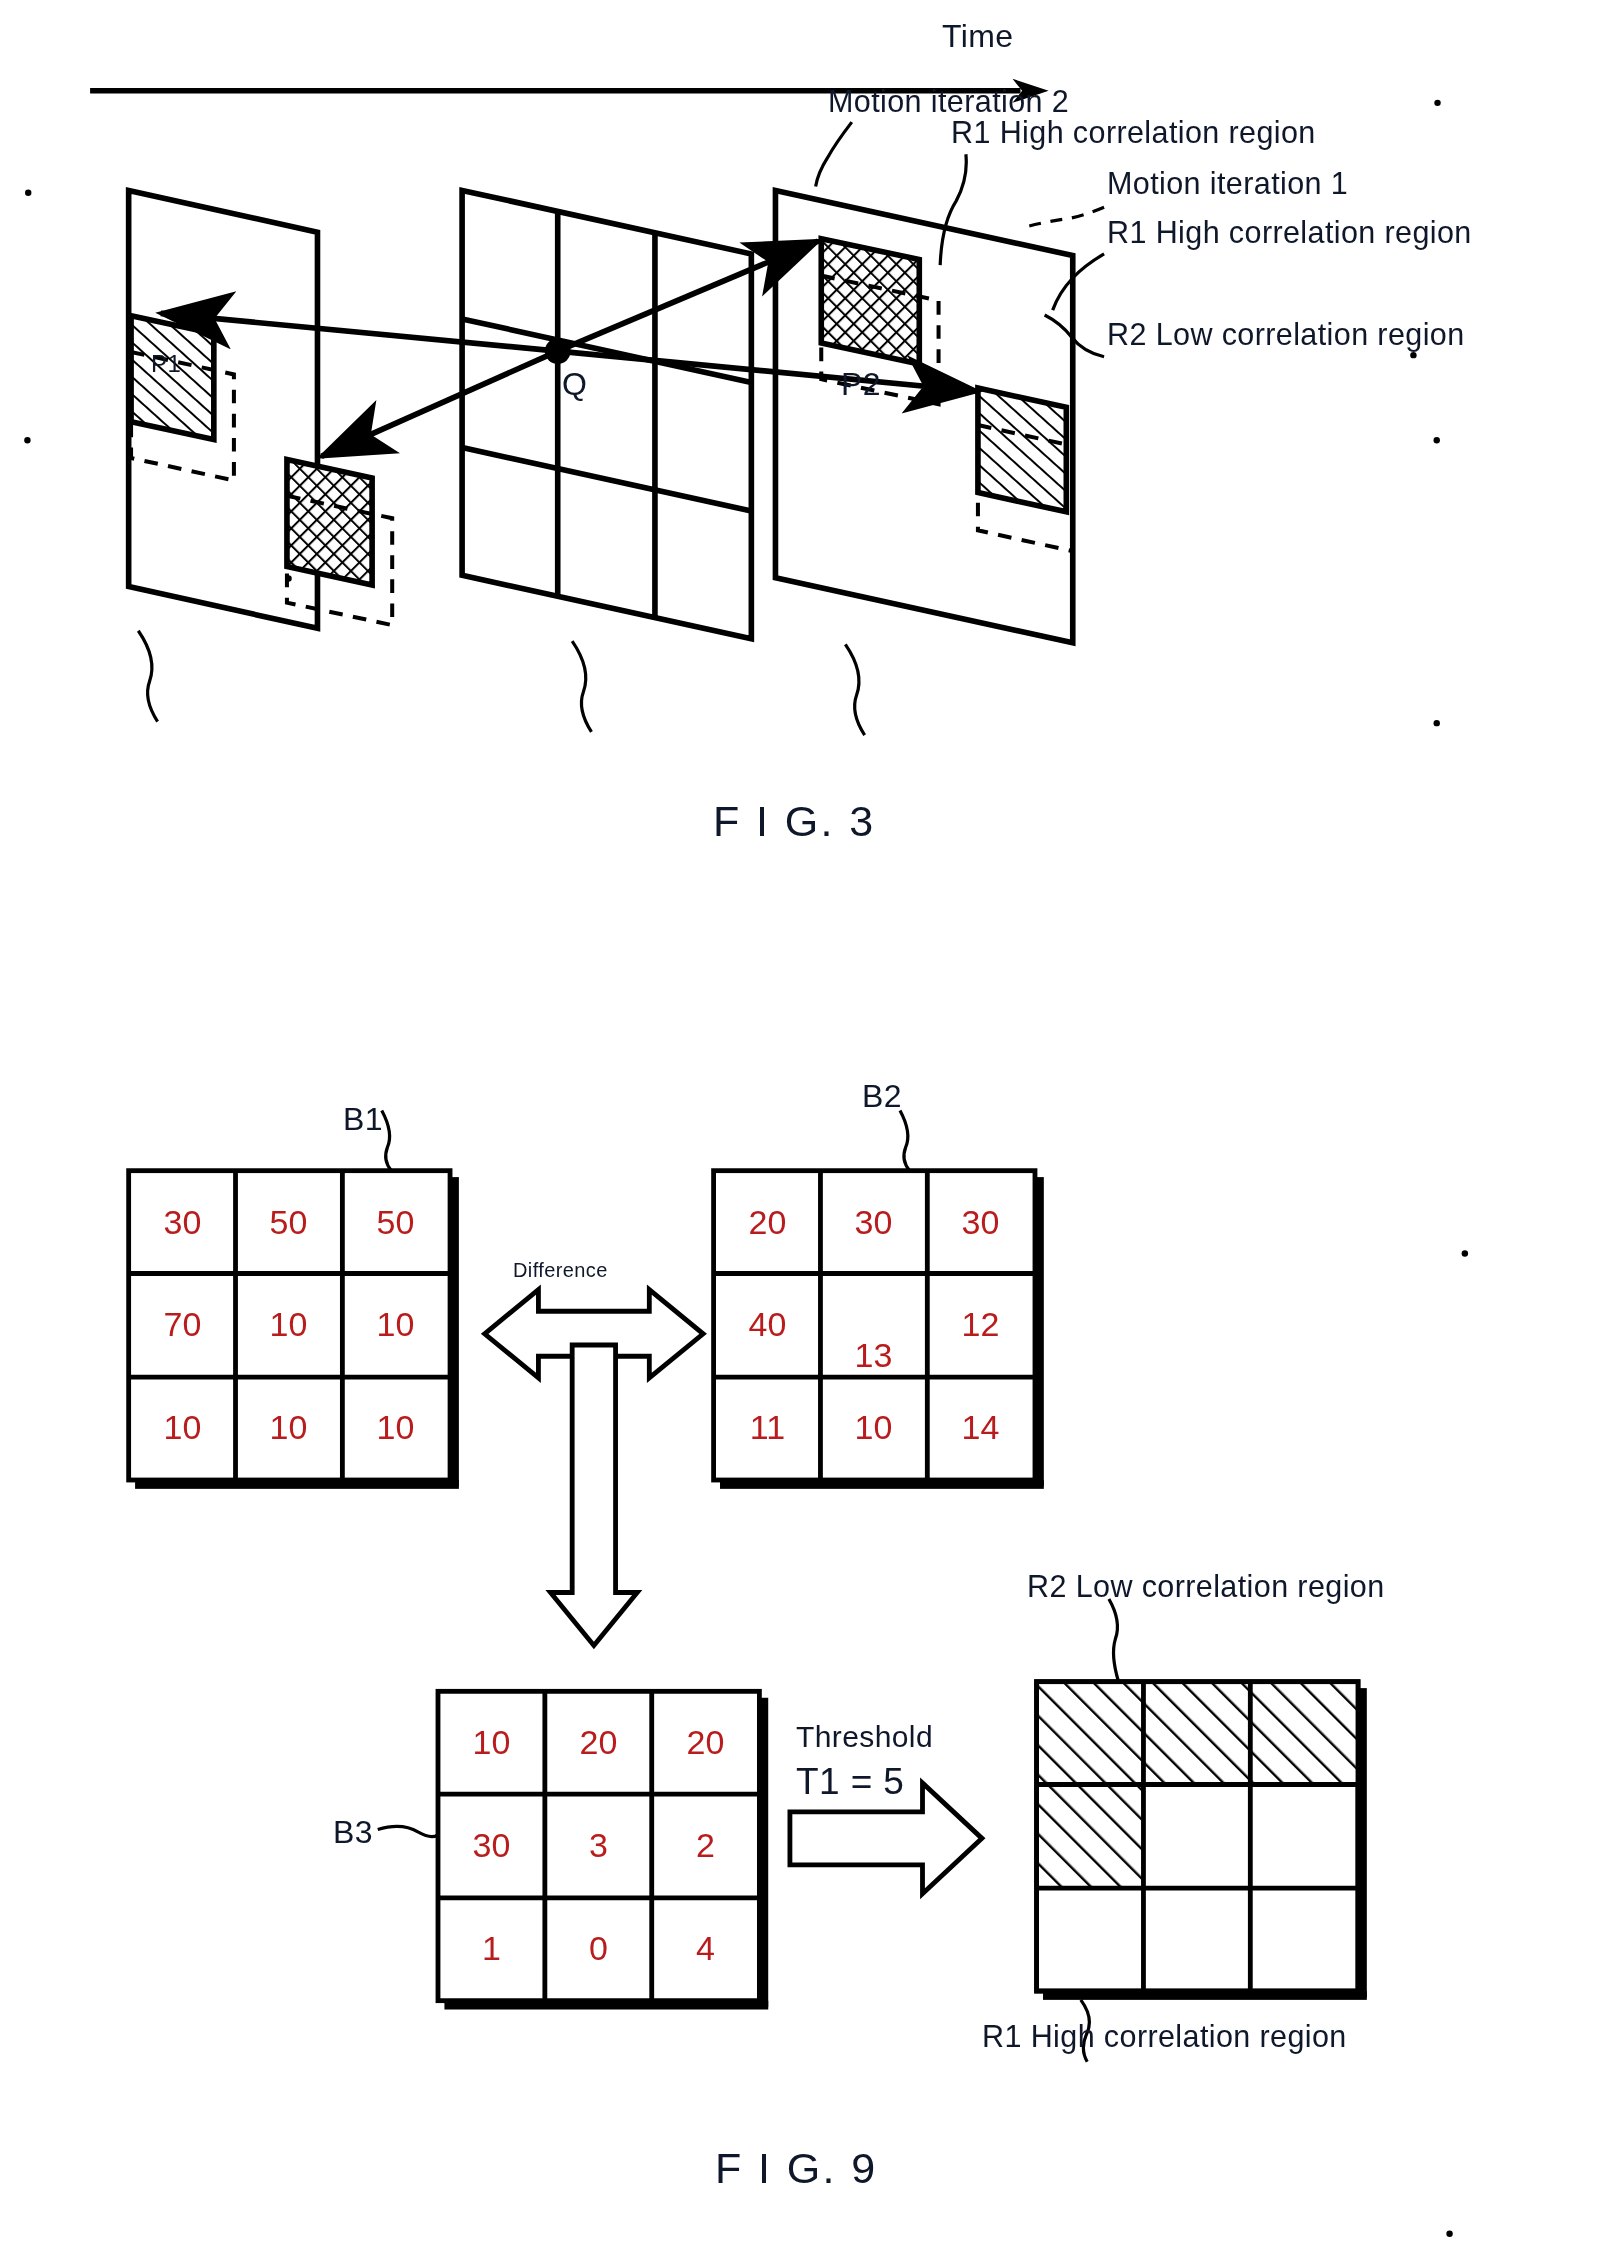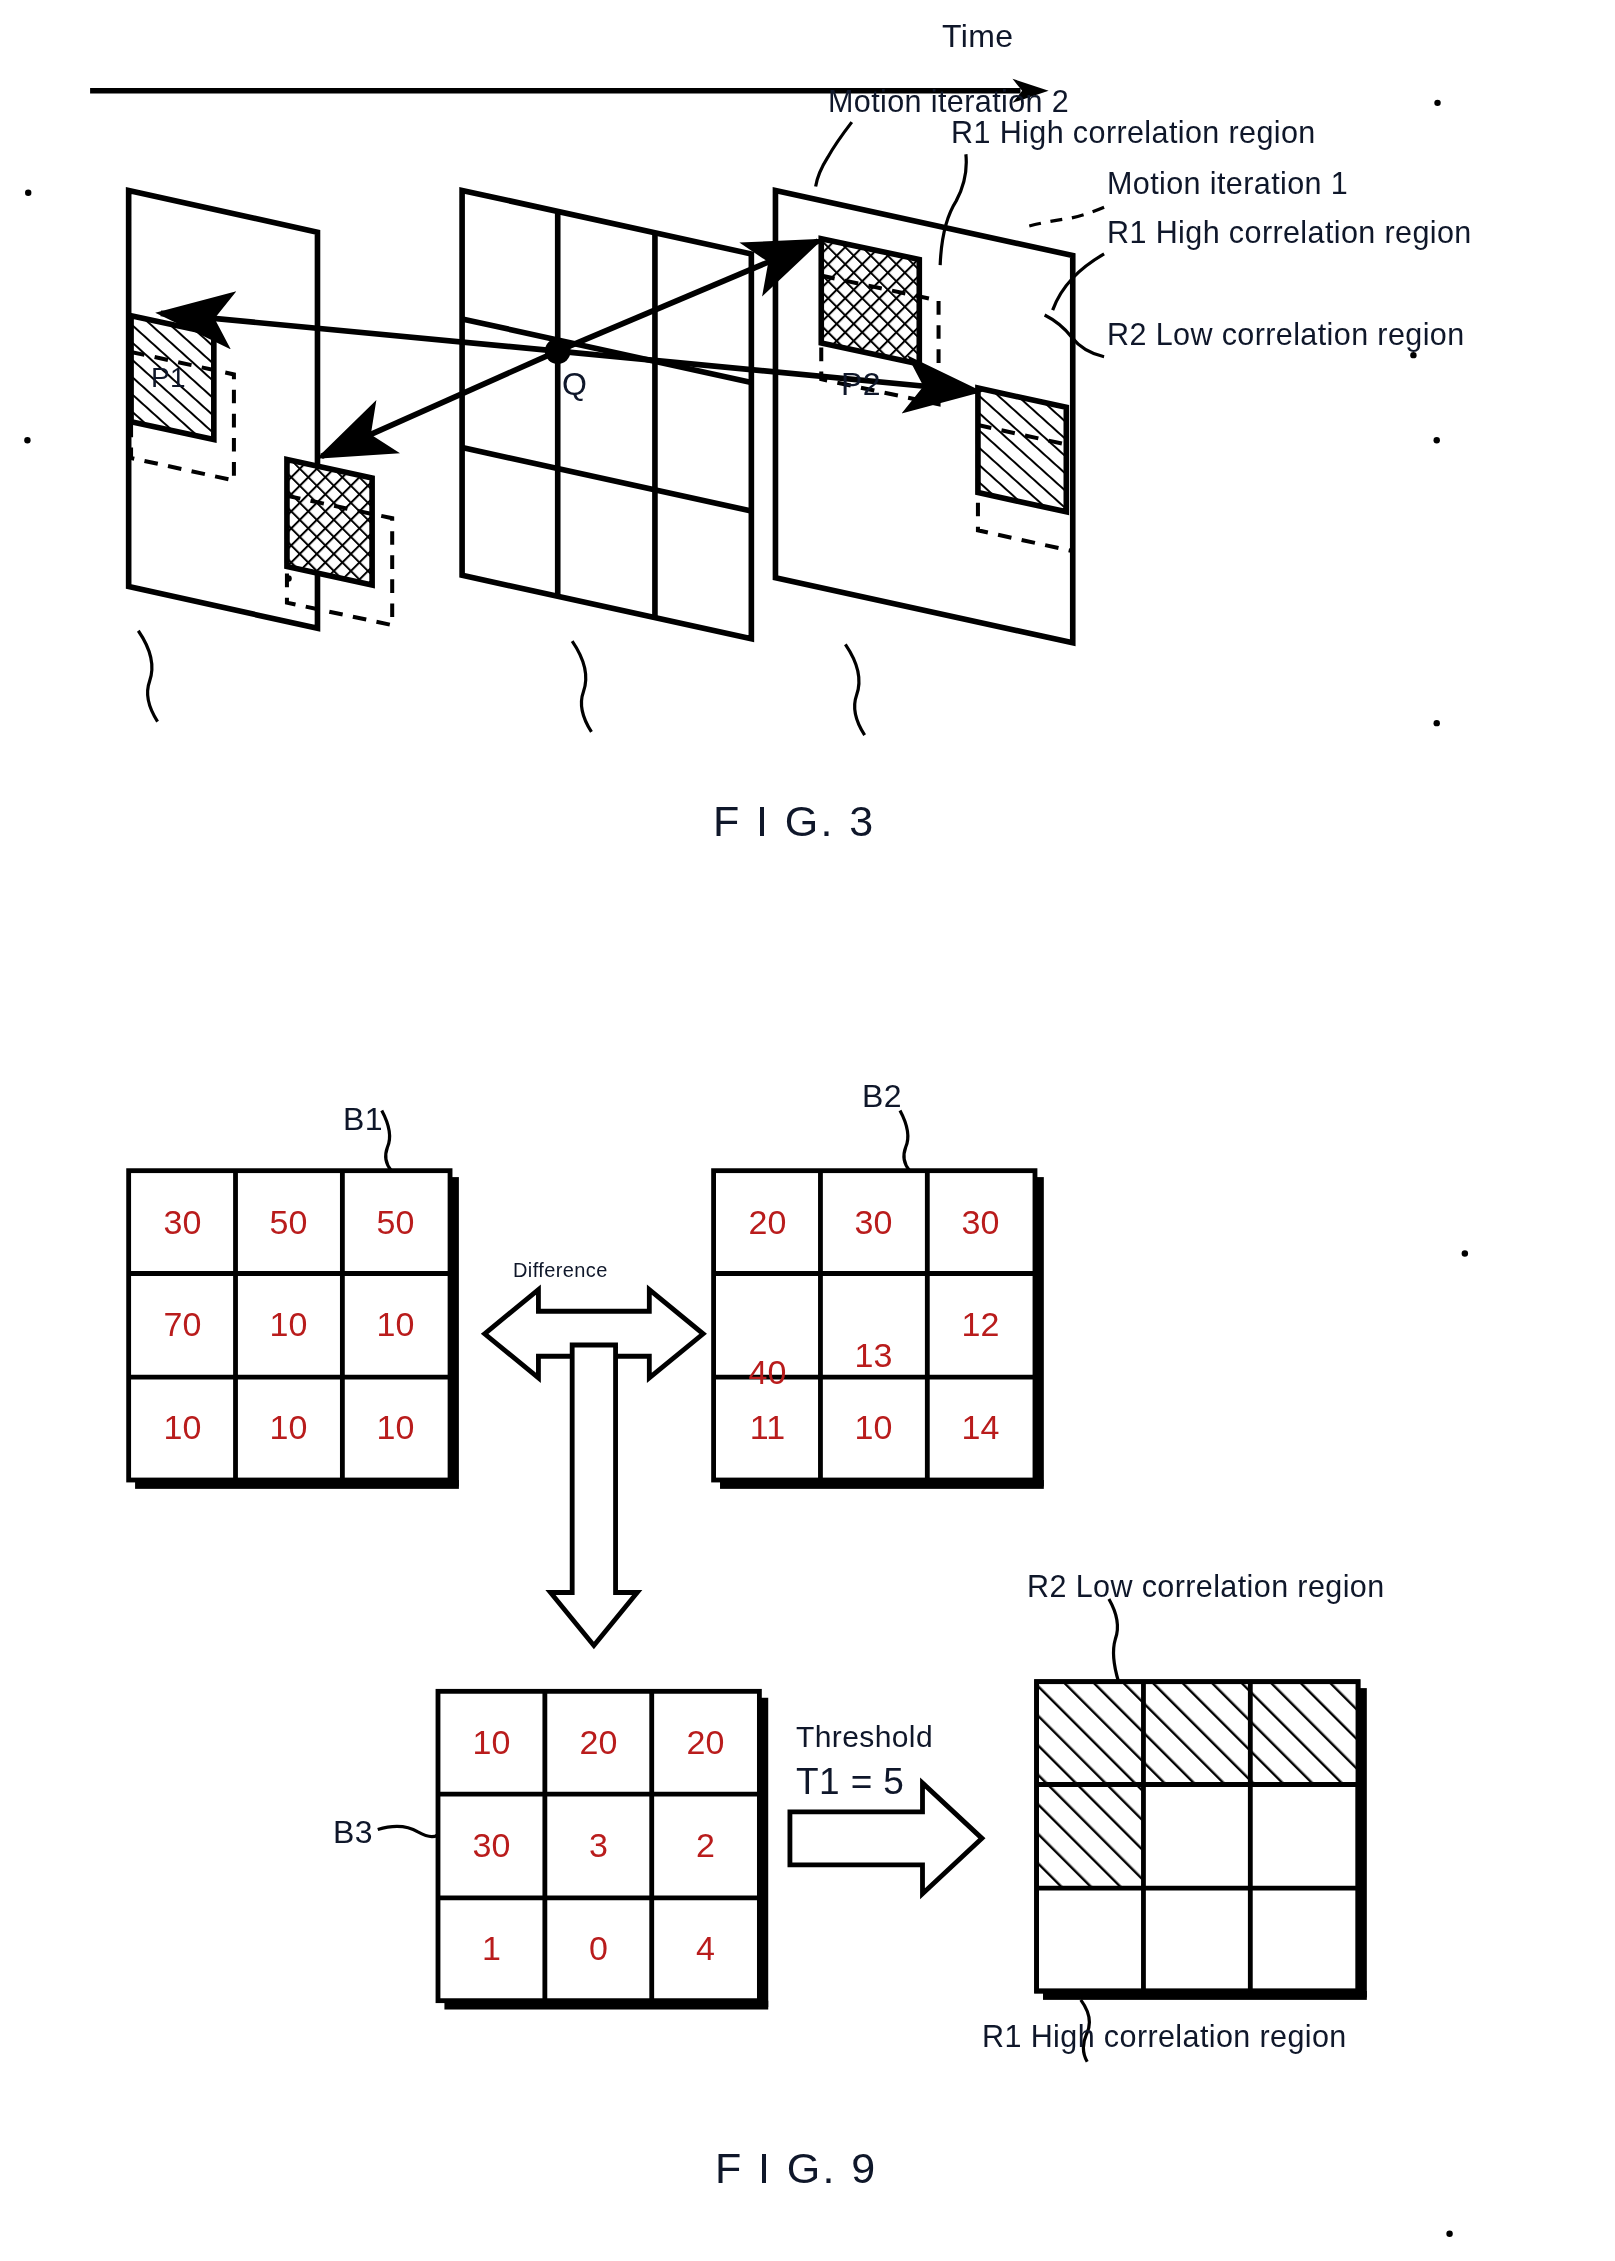--- a/index.html
+++ b/index.html
@@ -32,21 +32,21 @@
     color: #0f172a;
     white-space: nowrap;
     letter-spacing: 0.4px;
   }
   .t-time      { font-size: 32px; left: 942px; top: 17.7px; }
   .t-mi2       { font-size: 30.5px; left: 828px; top: 84px; }
   .t-r1a       { font-size: 30.5px; left: 951px; top: 115px; }
   .t-mi1       { font-size: 30.5px; left: 1107px; top: 166px; }
   .t-r1b       { font-size: 30.5px; left: 1107px; top: 215px; }
   .t-r2a       { font-size: 30.5px; left: 1107px; top: 317px; }
-  .t-p1        { font-size: 28px; left: 151px; top: 362px; }
+  .t-p1        { font-size: 24px; left: 151px; top: 350px; }
   .t-q         { font-size: 32px; left: 562px; top: 366px; }
   .t-p2        { font-size: 32px; left: 841px; top: 366px; }
   .t-fig3      { font-size: 43px; left: 713px; top: 797px; letter-spacing: 2.4px; }
   .t-b1        { font-size: 32px; left: 343px; top: 1078px; margin-top: 23px; }
   .t-b2        { font-size: 32px; left: 862px; top: 1078px; }
   .t-diff      { font-size: 20px; left: 513px; top: 1259px; }
   .t-b3        { font-size: 32px; left: 333px; top: 1814px; }
   .t-thr1      { font-size: 30px; left: 796px; top: 1720px; }
   .t-thr2      { font-size: 37px; left: 796px; top: 1761px; }
   .t-r2b       { font-size: 30.5px; left: 1027px; top: 1569px; }
@@ -251,21 +251,21 @@
       <div class="cellnum" style="left: 235px; top: 1307px; width: 107px;">10</div>
       <div class="cellnum" style="left: 342px; top: 1307px; width: 107px;">10</div>
       <div class="cellnum" style="left: 129px; top: 1410px; width: 107px;">10</div>
       <div class="cellnum" style="left: 235px; top: 1410px; width: 107px;">10</div>
       <div class="cellnum" style="left: 342px; top: 1410px; width: 107px;">10</div>
     </div>
   <div id="cells-B2">
       <div class="cellnum" style="left: 714px; top: 1205px; width: 107px;">20</div>
       <div class="cellnum" style="left: 820px; top: 1205px; width: 107px;">30</div>
       <div class="cellnum" style="left: 927px; top: 1205px; width: 107px;">30</div>
-      <div class="cellnum" style="left: 714px; top: 1307px; width: 107px; margin-top: 48px;">40</div>
+      <div class="cellnum" style="left: 714px; top: 1307px; width: 107px;">40</div>
       <div class="cellnum" style="left: 820px; top: 1338px; width: 107px;">13</div>
       <div class="cellnum" style="left: 927px; top: 1307px; width: 107px;">12</div>
       <div class="cellnum" style="left: 714px; top: 1410px; width: 107px;">11</div>
       <div class="cellnum" style="left: 820px; top: 1410px; width: 107px;">10</div>
       <div class="cellnum" style="left: 927px; top: 1410px; width: 107px;">14</div>
     </div>
   <div id="cells-B3">
       <div class="cellnum" style="left: 438px; top: 1725px; width: 107px;">10</div>
       <div class="cellnum" style="left: 545px; top: 1725px; width: 107px;">20</div>
       <div class="cellnum" style="left: 652px; top: 1725px; width: 107px;">20</div>

